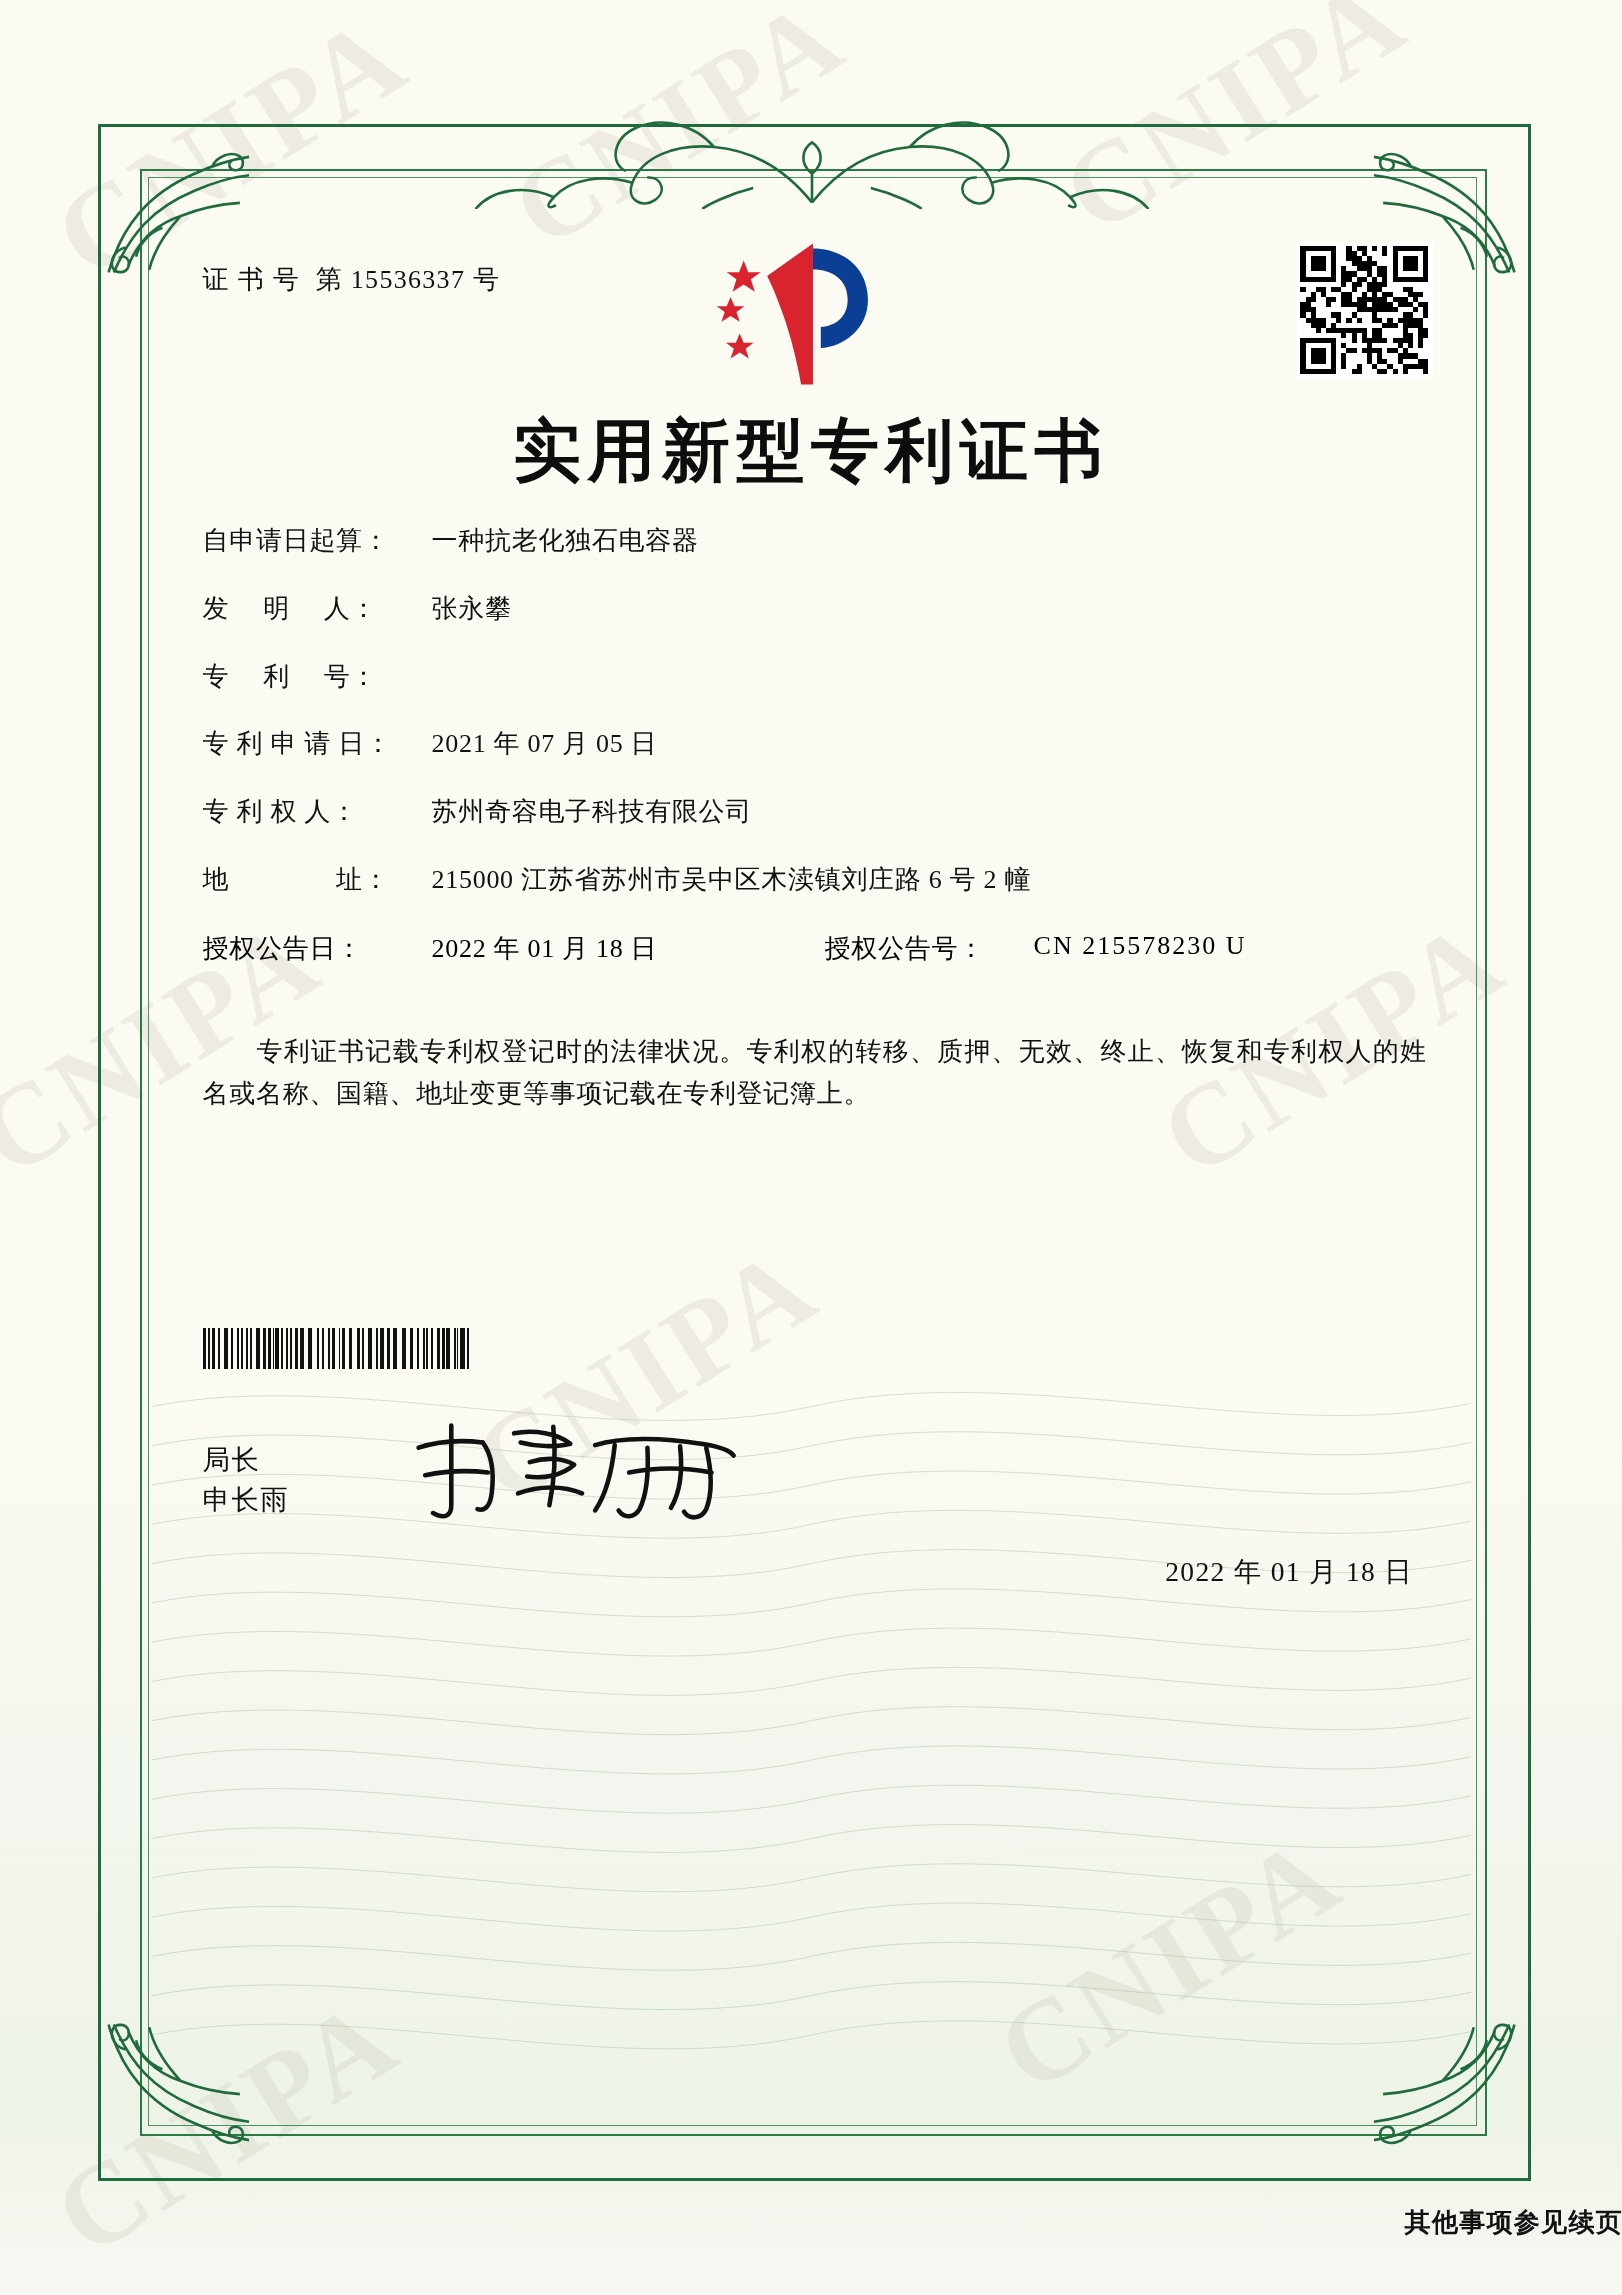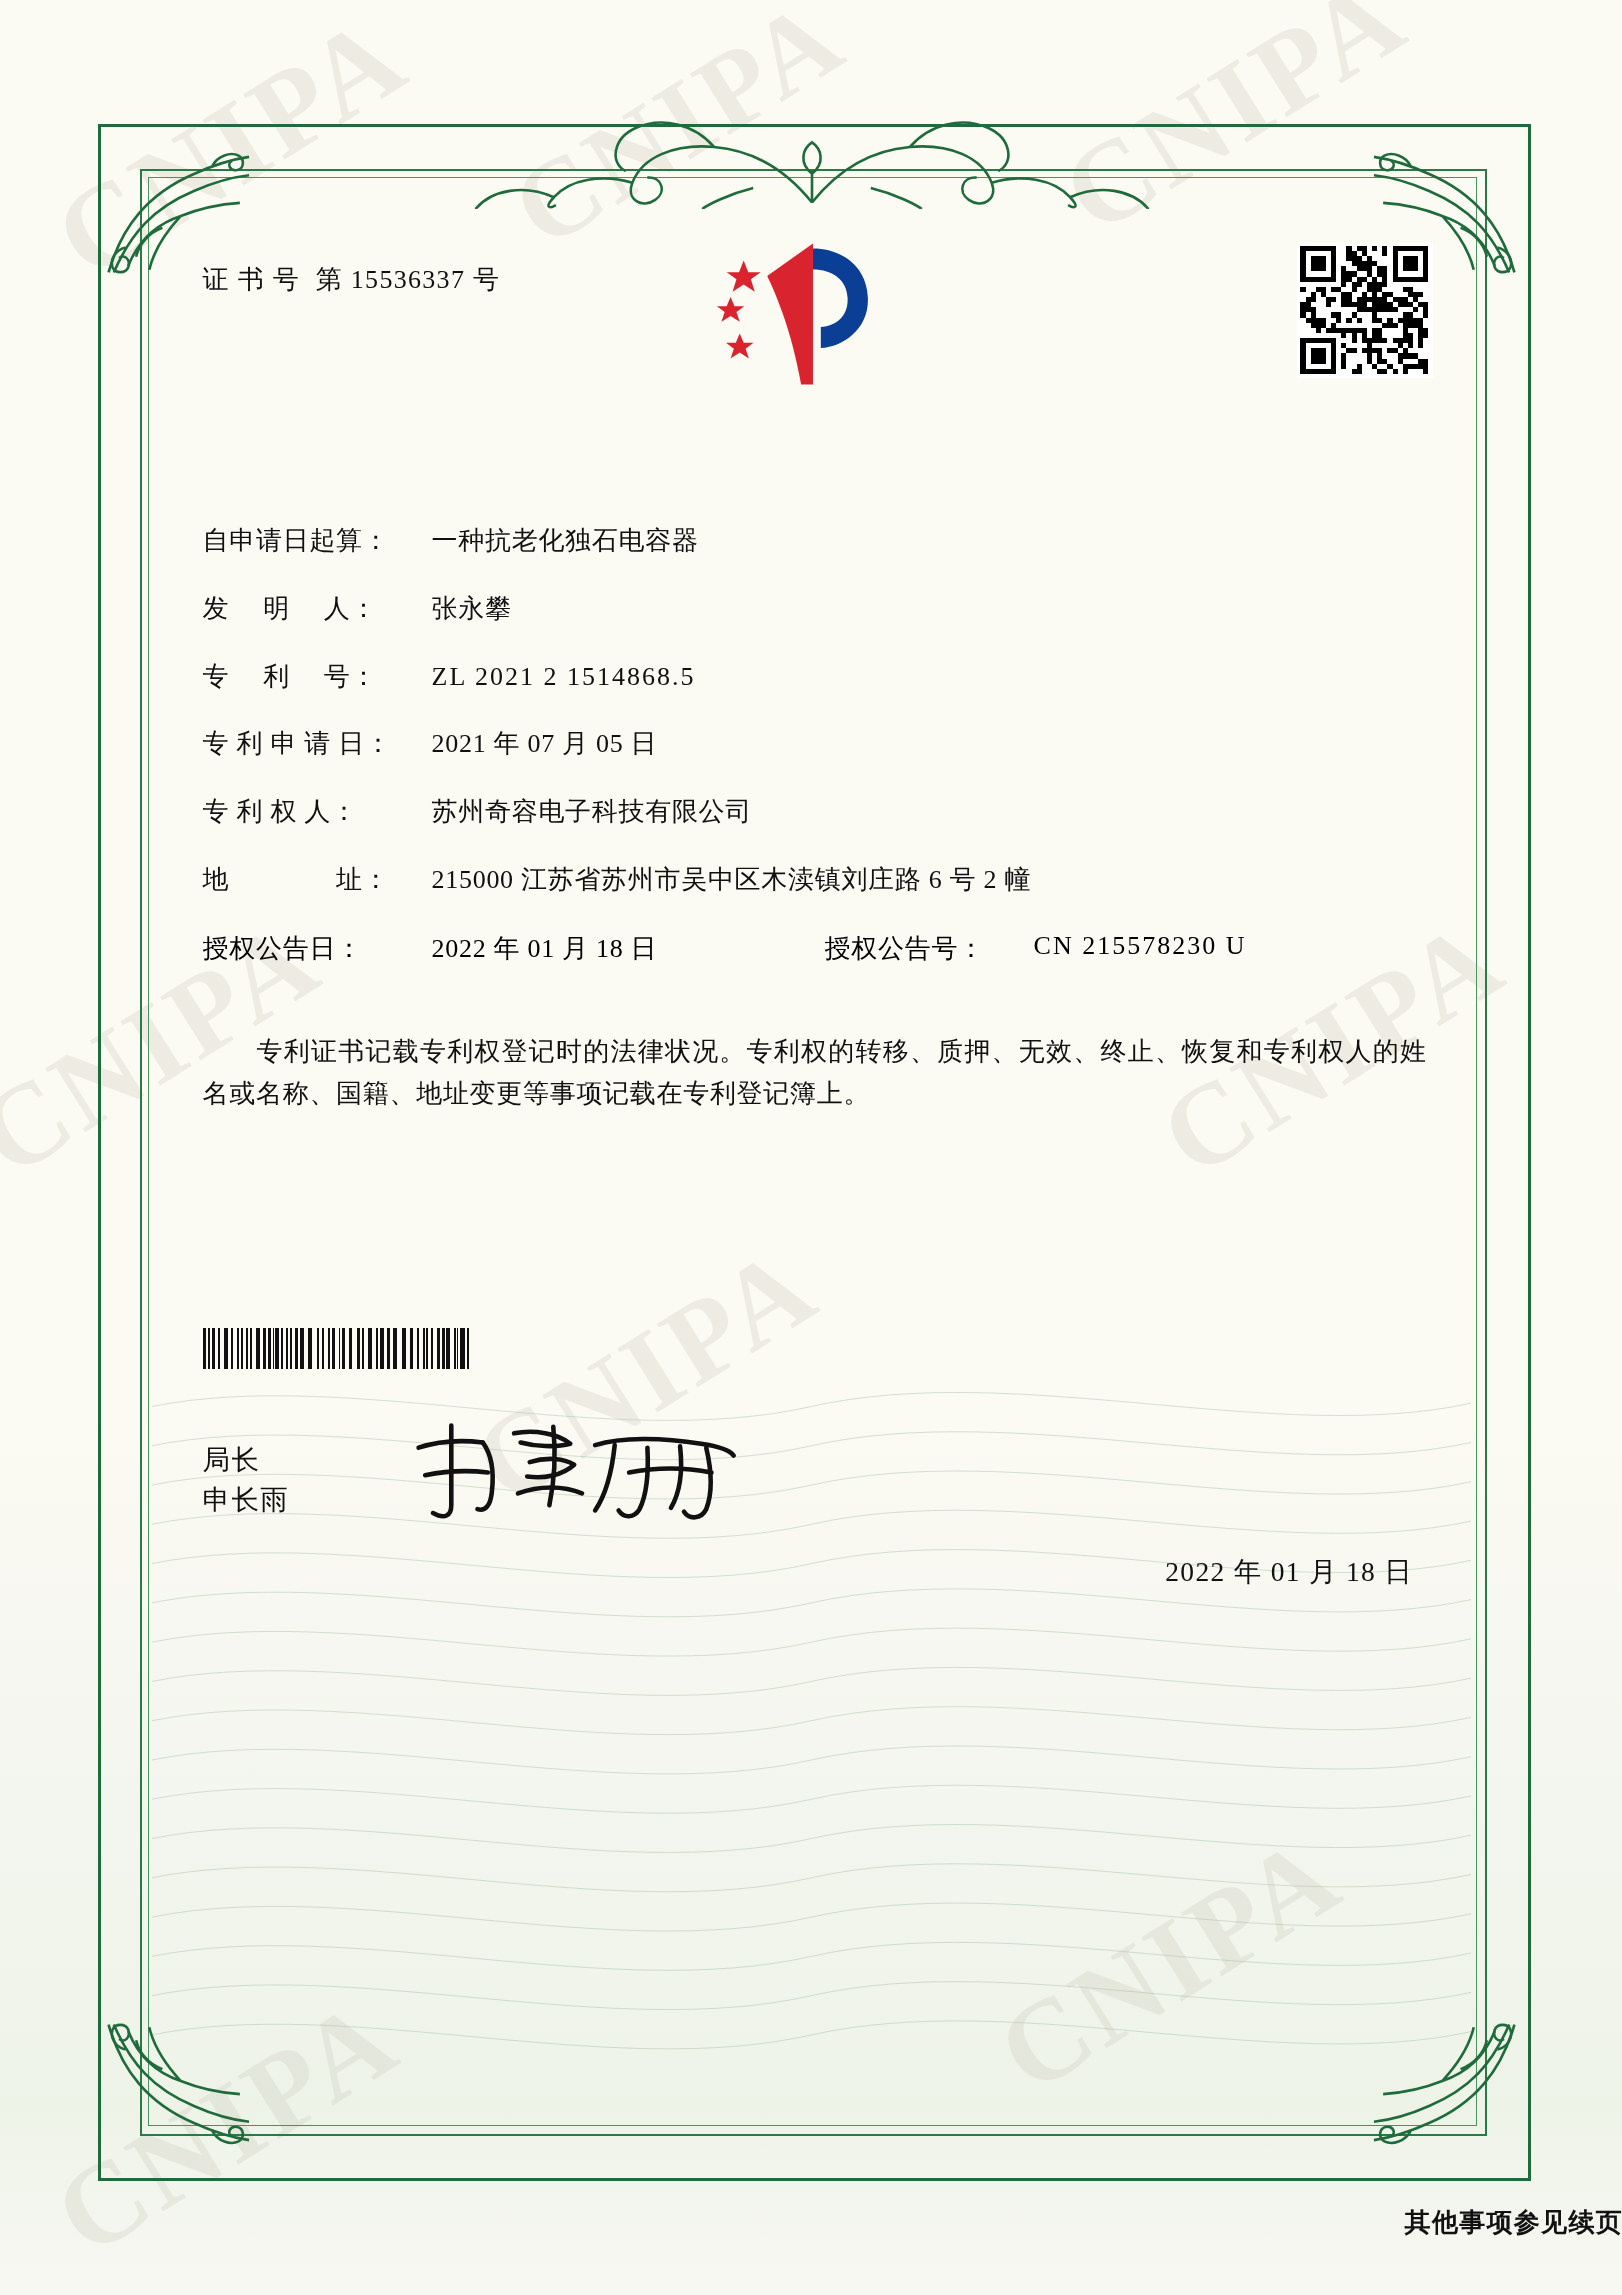--- a/index.html
+++ b/index.html
@@ -1037,33 +1037,33 @@
         <path d="M168 22 L 168 238 L 186 238 L 186 22 Z" fill="#0b3f95" opacity="0"></path>
 
         <g fill="#d9232e">
           <polygon points="62,48 69,66 88,66 73,77 79,96 62,85 45,96 51,77 36,66 55,66"></polygon>
           <polygon points="42,104 48,118 63,118 51,127 56,142 42,133 28,142 33,127 21,118 36,118"></polygon>
           <polygon points="56,160 62,174 77,174 65,183 70,198 56,189 42,198 47,183 35,174 50,174"></polygon>
         </g>
       </svg>
     </div>
 
+    <div class="main-title">实用新型专利证书</div>
 
     <div class="fields">
       <div class="field-row">
         <div class="field-label">自申请日起算：</div>
         <div class="field-value">一种抗老化独石电容器</div>
       </div>
       <div class="field-row">
         <div class="field-label">发　 明　 人：</div>
         <div class="field-value">张永攀</div>
       </div>
       <div class="field-row">
         <div class="field-label">专　 利　 号：</div>
-        <div class="field-value mono">ZL 2021 2 1514868.5</div>
       </div>
       <div class="field-row">
         <div class="field-label">专 利 申 请 日：</div>
         <div class="field-value">2021 年 07 月 05 日</div>
       </div>
       <div class="field-row">
         <div class="field-label">专 利 权 人：</div>
         <div class="field-value">苏州奇容电子科技有限公司</div>
       </div>
       <div class="field-row">

